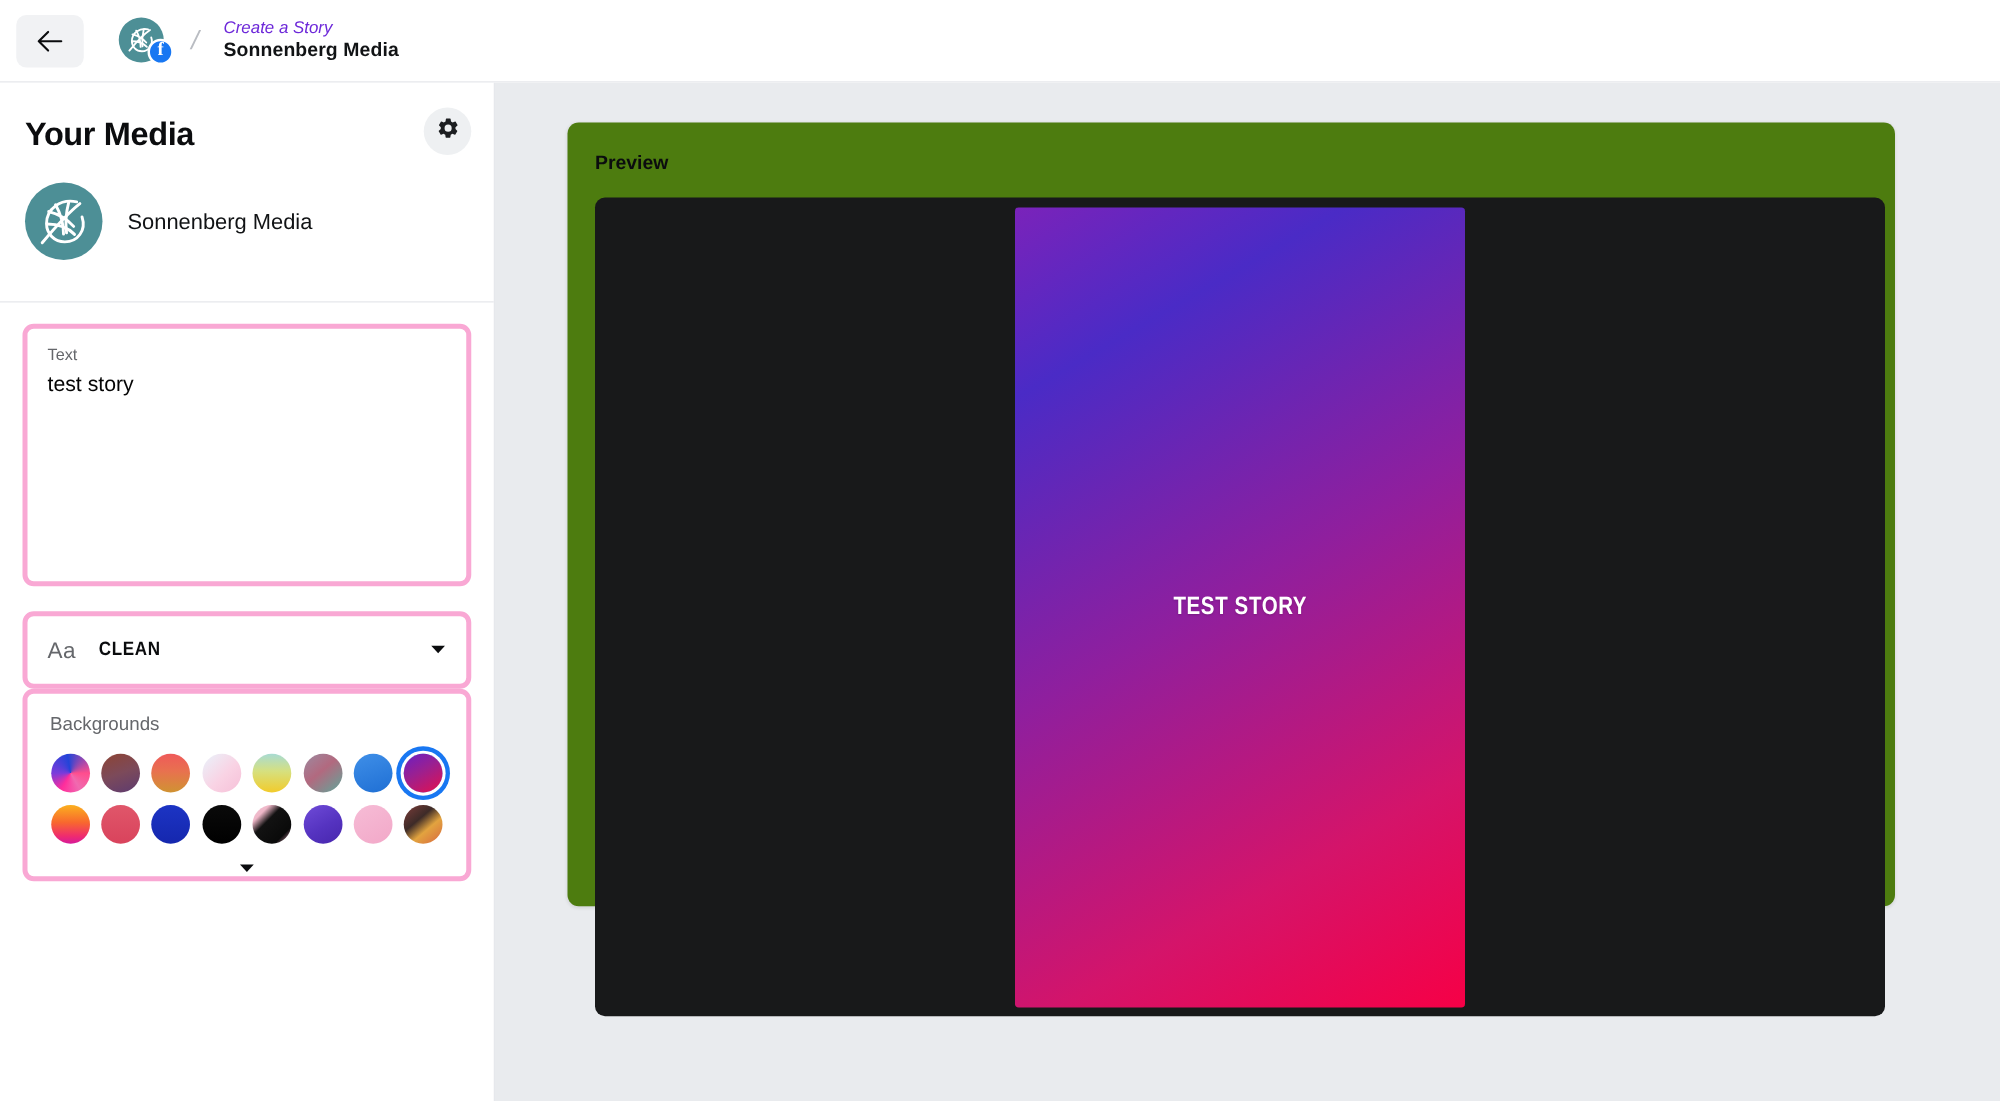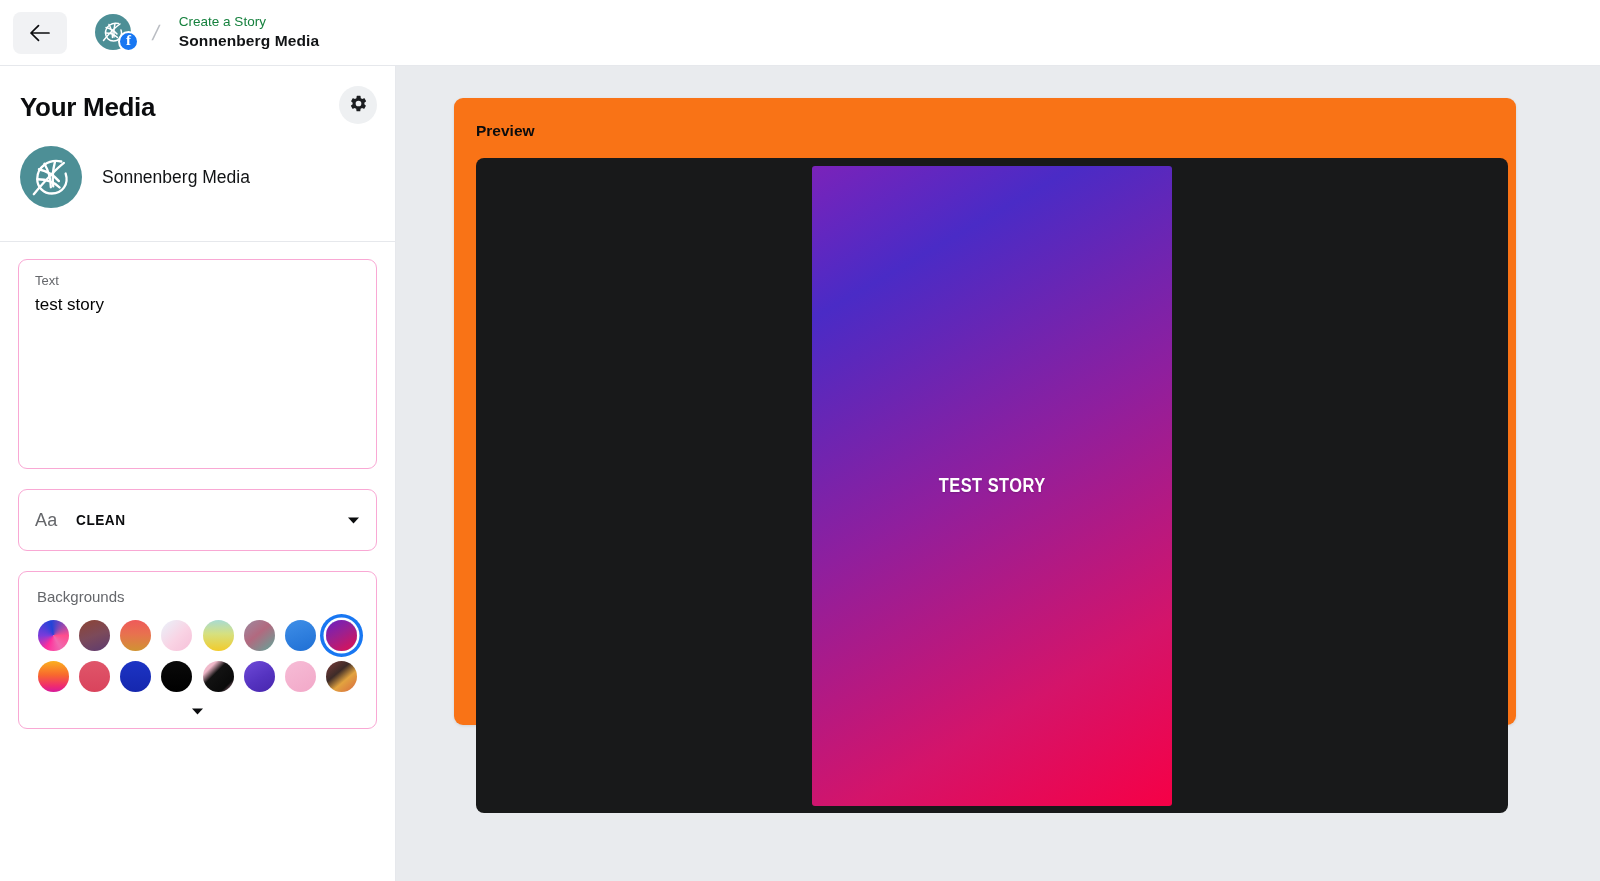--- a/index.html
+++ b/index.html
@@ -54,21 +54,21 @@
     color: #fff; font-weight: bold; font-size: 15px;
     font-family: "Liberation Serif", serif;
     line-height: 1; margin-bottom: 1px;
   }
   .bc-slash {
     color: #b9bcc2; font-size: 21px; font-weight: 300;
     margin: 0 20px 0 14px;
     transform: skewX(-12deg);
   }
   .bc-text { line-height: 1.32; }
-  .bc-top { font-size: 13.5px; color: #15803d; }
+  .bc-top { font-size: 13.5px; color: #6d28d9; font-style: italic; }
   .bc-bottom { font-size: 15.5px; color: #111315; font-weight: bold; letter-spacing: .1px; }
 
   
   .leftpanel {
     position: absolute; left: 0; top: 66px;
     width: 396px; height: 815px;
     background: #ffffff;
     border-right: 1px solid #e6e8ec;
     z-index: 10;
   }
@@ -91,21 +91,21 @@
   }
   .acct-name { font-size: 17.5px; color: #111315; margin-left: 20px; }
   .lp-divider {
     margin-top: 33px;
     border-top: 1px solid #e6e8ec;
   }
 
   .lp-body { padding: 17px 18px 0 18px; }
 
   .card {
-    border: 1px solid #f9a8d4;
+    border: 4px solid #f9a8d4;
     border-radius: 9px;
     background: #fff;
   }
   .text-card { height: 210px; padding: 13px 16px; }
   .text-card-label { font-size: 13px; color: #65676b; }
   .text-card-value { font-size: 17px; color: #050505; margin-top: 7px; }
 
   .font-card {
     height: 62px; margin-top: 20px;
     display: flex; align-items: center;
@@ -113,21 +113,21 @@
   }
   .aa-icon { font-size: 18px; color: #65676b; letter-spacing: .3px; }
   .font-name {
     font-size: 15.5px; font-weight: bold; color: #0b0c0e;
     margin-left: 18px; letter-spacing: .6px;
     font-family: "Liberation Sans Narrow", "Liberation Sans", sans-serif;
     transform: scaleX(.88); transform-origin: left center;
   }
   .caret-down { margin-left: auto; }
 
-  .bg-card { margin-top: 20px; padding: 16px 18px 10px 18px; }
+  .bg-card { padding: 16px 18px 0 18px; }
   .bg-label { font-size: 15px; color: #65676b; }
   .sw-grid {
     display: grid;
     grid-template-columns: repeat(8, 1fr);
     row-gap: 10px; column-gap: 8px;
     margin-top: 15px;
   }
   .sw-cell { display: flex; align-items: center; justify-content: center; }
   .swatch {
     width: 31px; height: 31px; border-radius: 50%;
@@ -164,21 +164,21 @@
 
   
   .rightpane {
     position: absolute; left: 396px; top: 66px;
     width: 1204px; height: 815px;
     background: #e9ebee;
     padding: 32px 44px 0 58px;
   }
   .preview-card {
     width: 1062px; height: 627px;
-    background: #f97316;
+    background: #4d7c0f;
     border-radius: 9px;
     box-shadow: 0 1px 3px rgba(0,0,0,.10);
     padding: 24px 22px 0 22px;
   }
   .preview-title { font-size: 15.5px; font-weight: bold; color: #0b0c0e; }
   .preview-stage {
     margin-top: 18px;
     width: 1032px; height: 655px;
     background: #18191a;
     border-radius: 8px;

